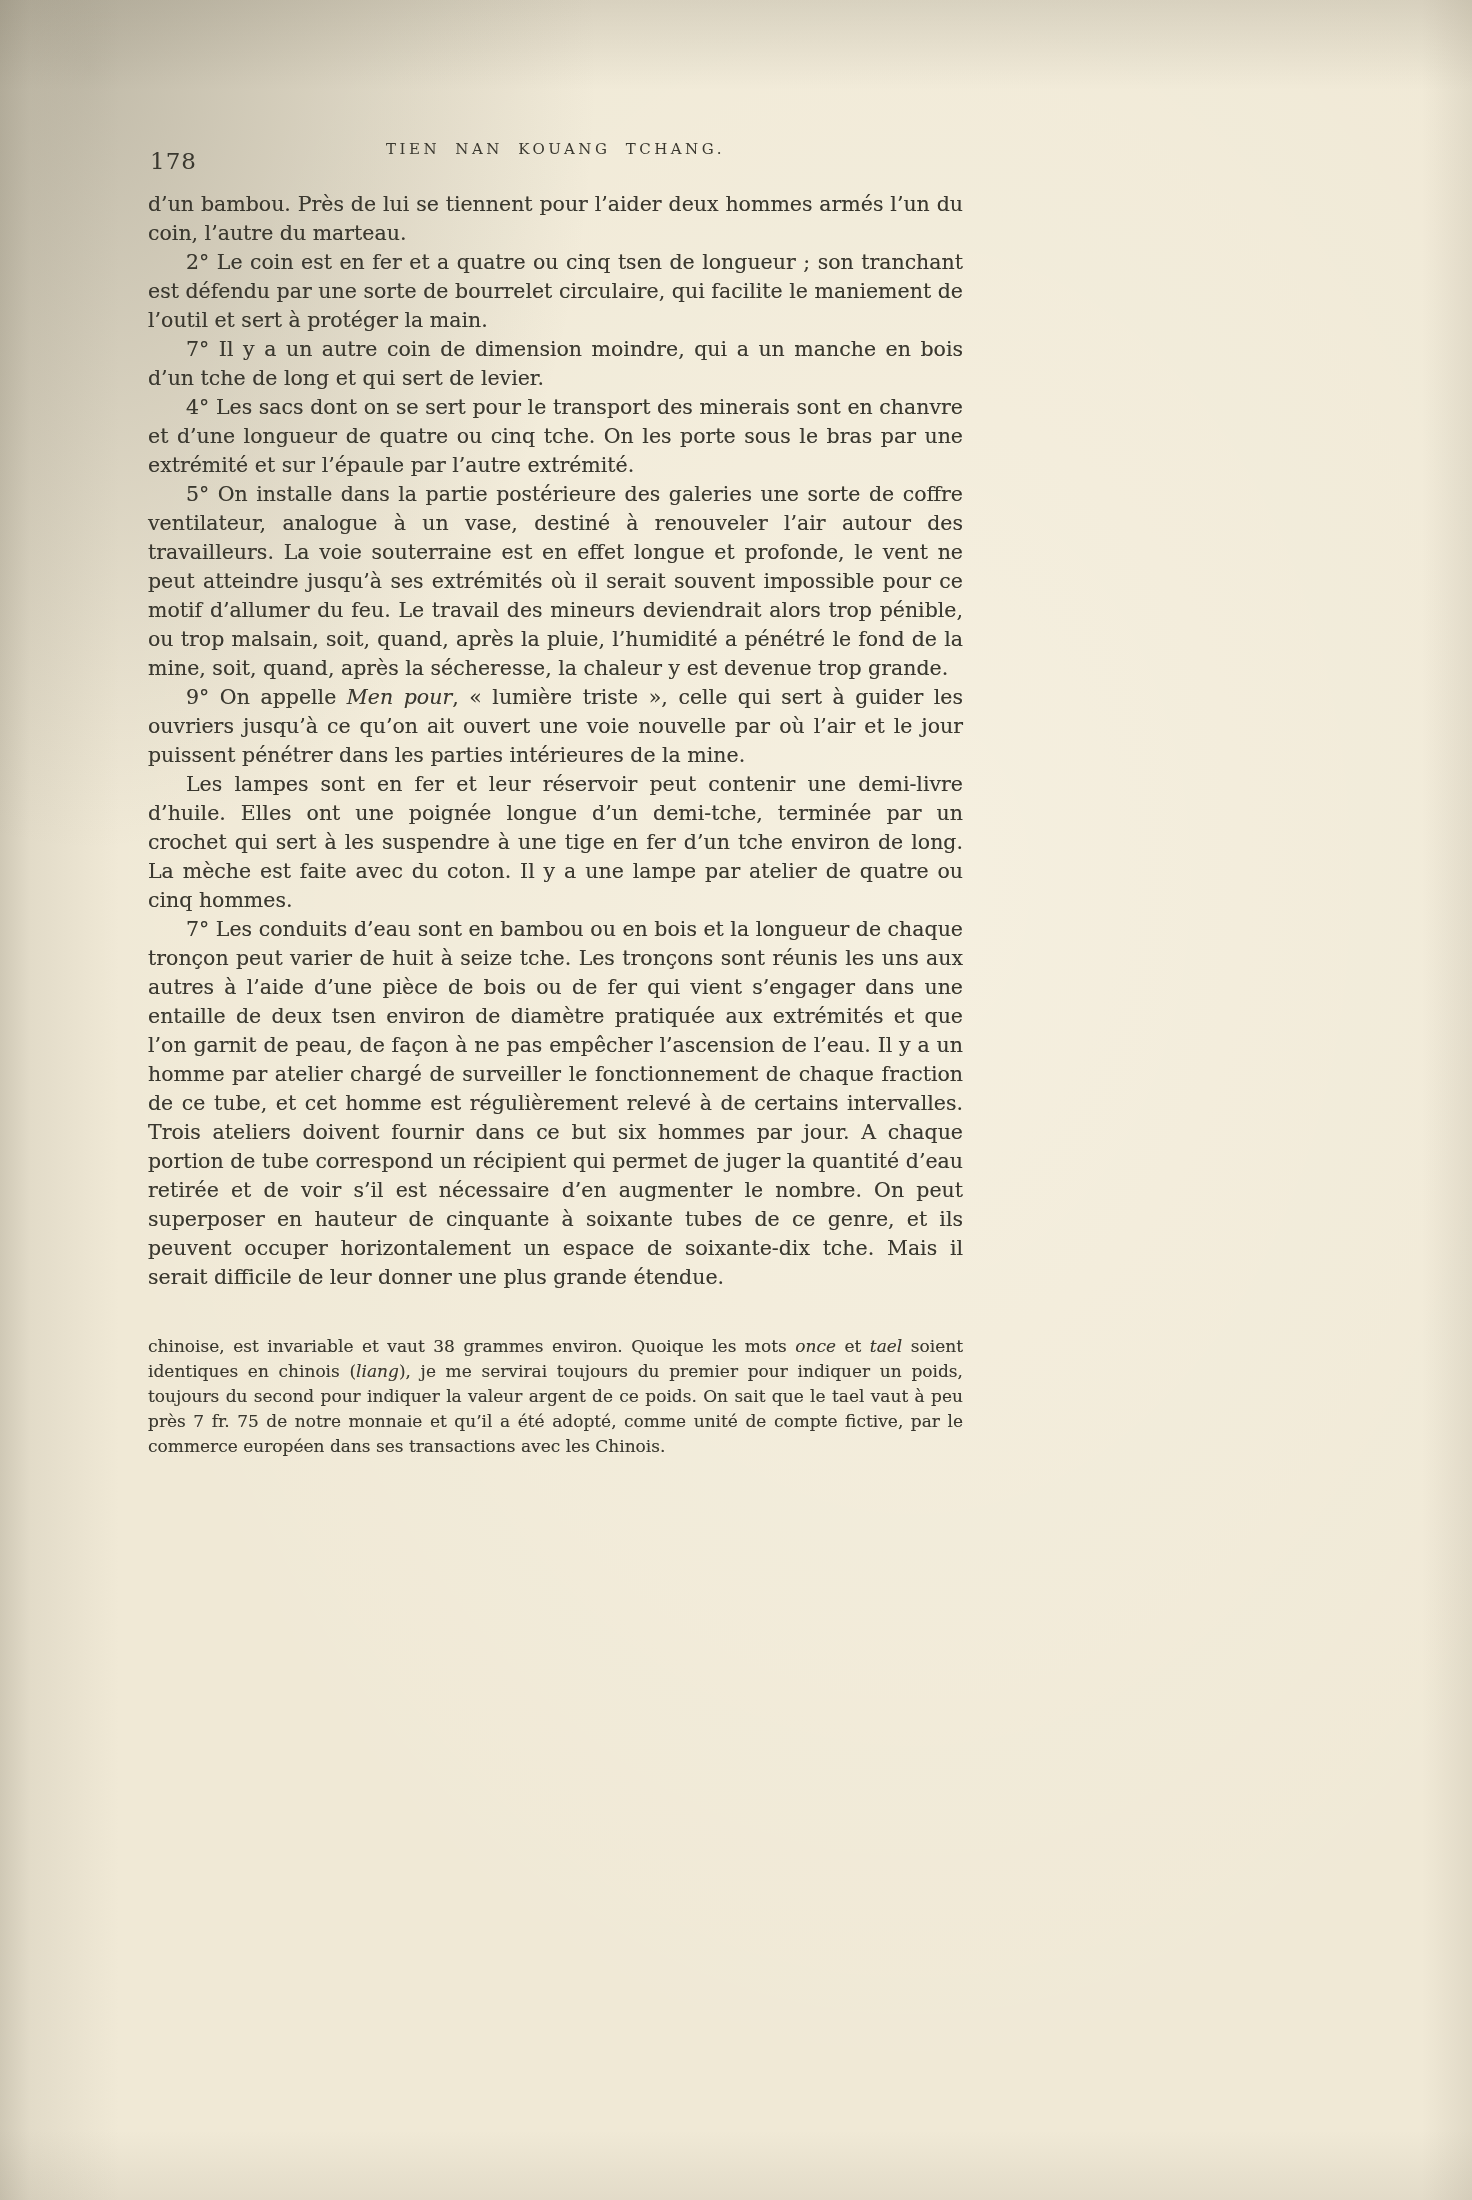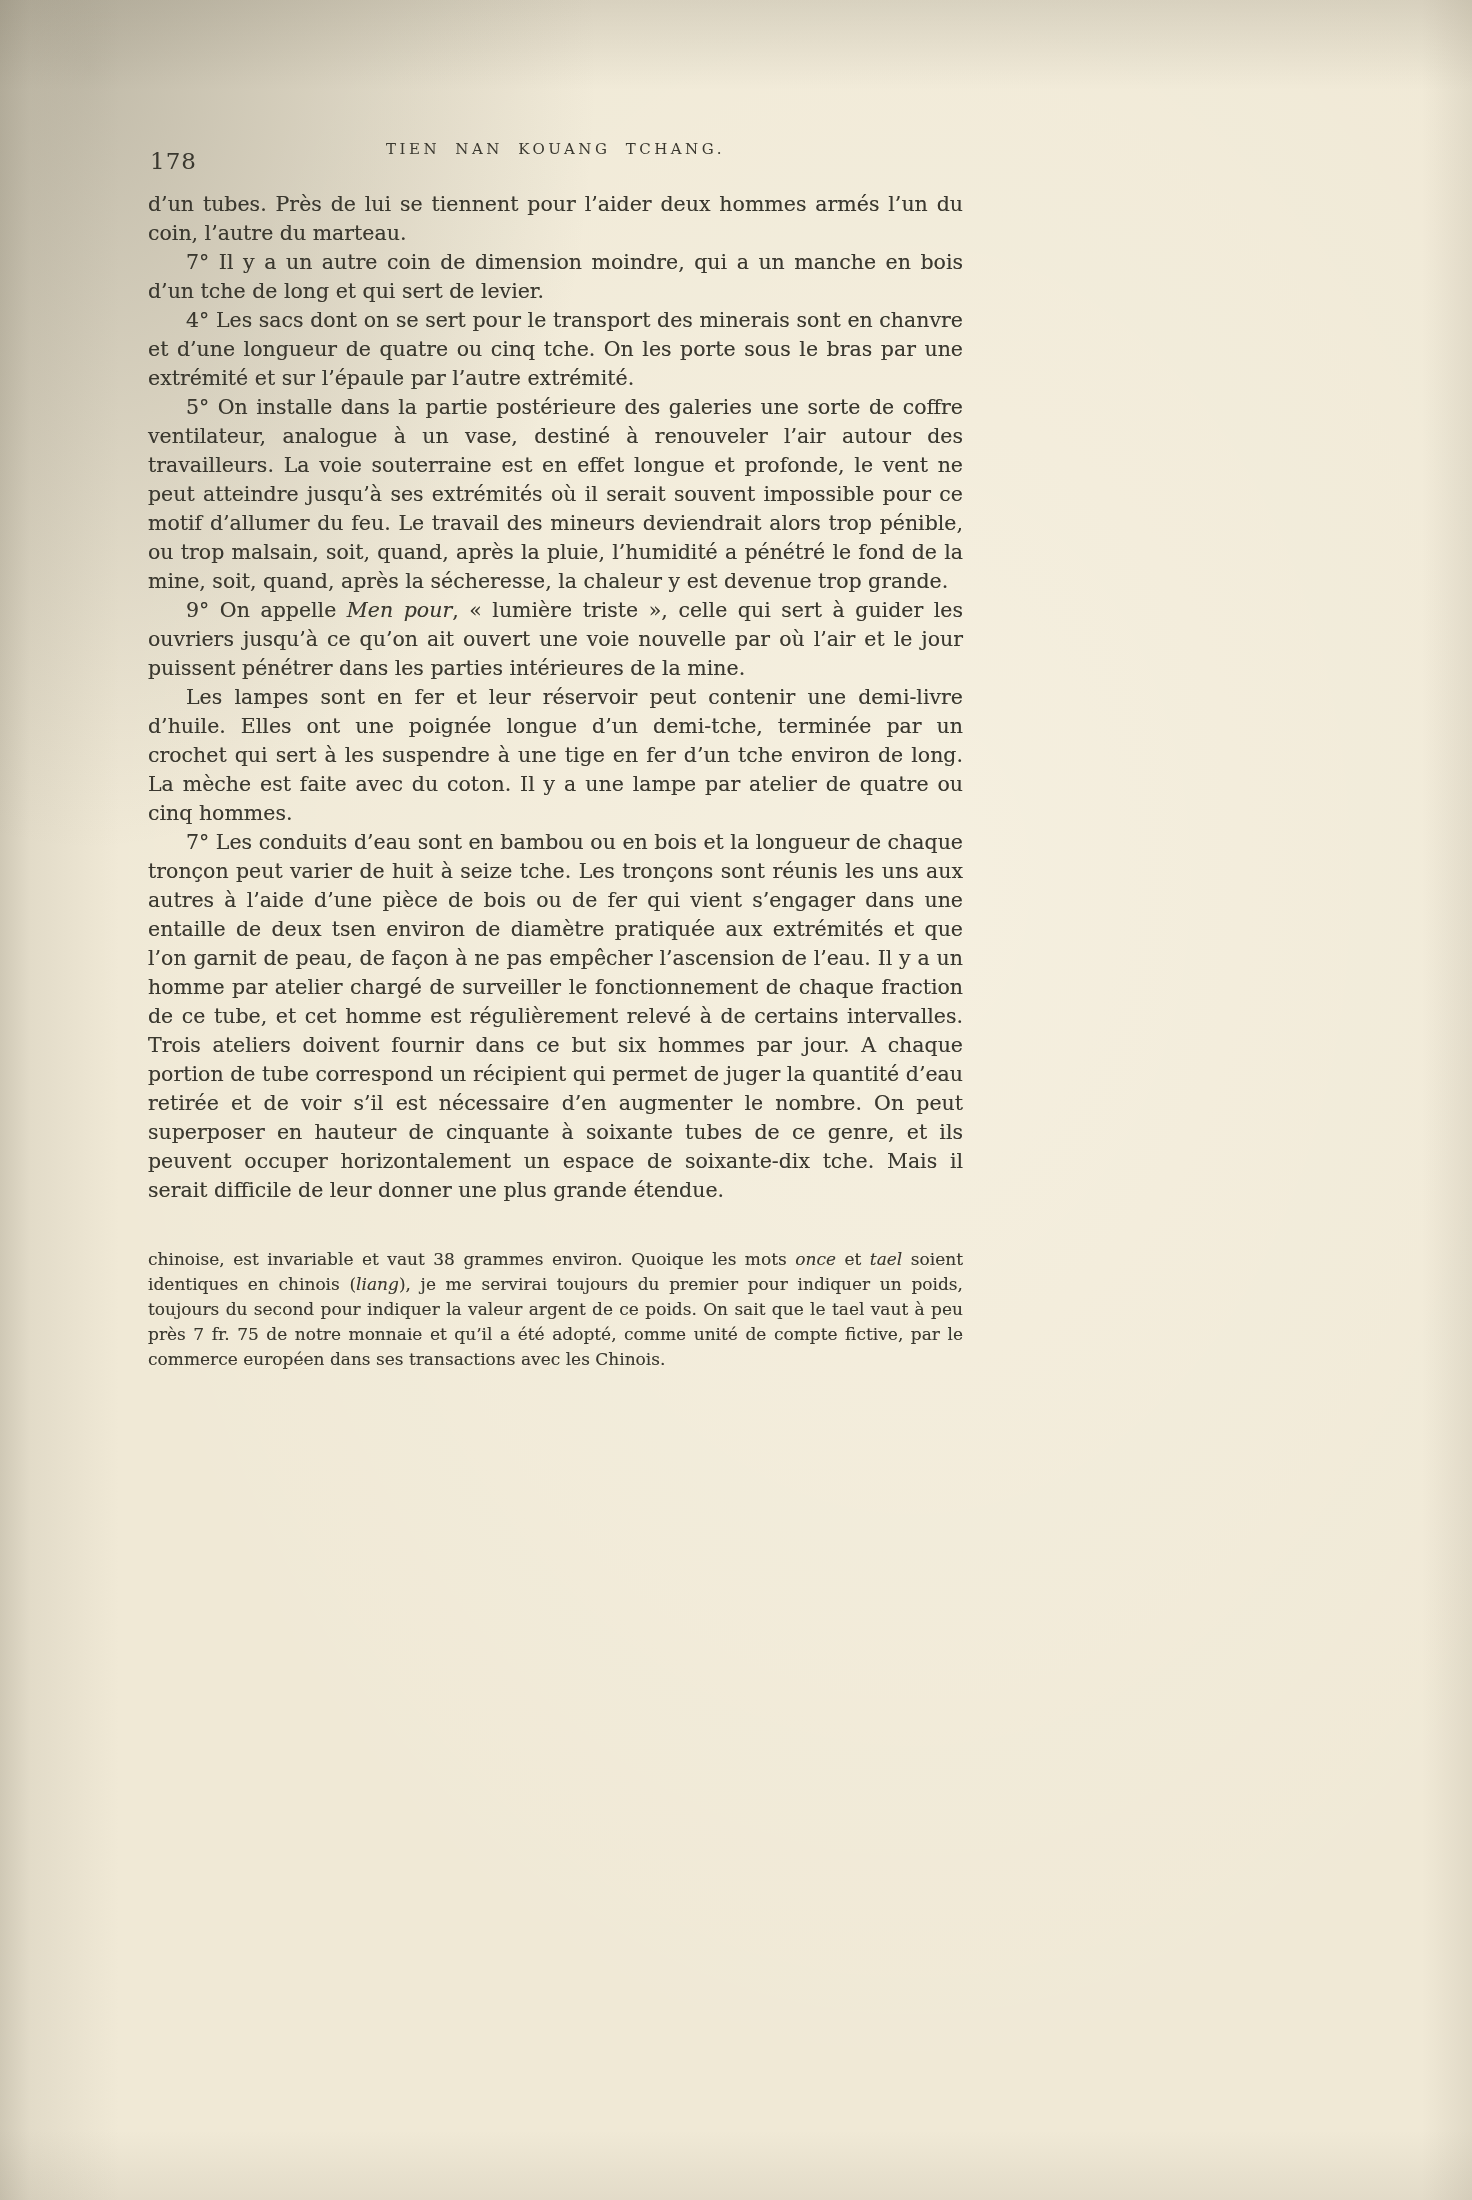--- a/index.html
+++ b/index.html
@@ -77,21 +77,22 @@
 
 <div class="scan">
   <div class="text-block">
 
     <header class="page-header">
       <span class="page-number">178</span>
       <span class="running-title">TIEN NAN KOUANG TCHANG.</span>
     </header>
 
     <main class="body-text">
-        <p class="para"><span>d’un tubes. Près de lui se tiennent pour l’aider deux hommes armés l’un du coin, l’autre du marteau.</span></p>
+        <p class="para"><span>d’un bambou. Près de lui se tiennent pour l’aider deux hommes armés l’un du coin, l’autre du marteau.</span></p>
+        <p class="para indent"><span>2° Le coin est en fer et a quatre ou cinq tsen de longueur ; son tranchant est défendu par une sorte de bourrelet circulaire, qui facilite le maniement de l’outil et sert à protéger la main.</span></p>
         <p class="para indent"><span>7° Il y a un autre coin de dimension moindre, qui a un manche en bois d’un tche de long et qui sert de levier.</span></p>
         <p class="para indent"><span>4° Les sacs dont on se sert pour le transport des minerais sont en chanvre et d’une longueur de quatre ou cinq tche. On les porte sous le bras par une extrémité et sur l’épaule par l’autre extrémité.</span></p>
         <p class="para indent"><span>5° On installe dans la partie postérieure des galeries une sorte de coffre ventilateur, analogue à un vase, destiné à renouveler l’air autour des travailleurs. La voie souterraine est en effet longue et profonde, le vent ne peut atteindre jusqu’à ses extrémités où il serait souvent impossible pour ce motif d’allumer du feu. Le travail des mineurs deviendrait alors trop pénible, ou trop malsain, soit, quand, après la pluie, l’humidité a pénétré le fond de la mine, soit, quand, après la sécheresse, la chaleur y est devenue trop grande.</span></p>
         <p class="para indent"><span>9° On appelle </span><em>Men pour</em><span>, « lumière triste », celle qui sert à guider les ouvriers jusqu’à ce qu’on ait ouvert une voie nouvelle par où l’air et le jour puissent pénétrer dans les parties intérieures de la mine.</span></p>
         <p class="para indent"><span>Les lampes sont en fer et leur réservoir peut contenir une demi-livre d’huile. Elles ont une poignée longue d’un demi-tche, terminée par un crochet qui sert à les suspendre à une tige en fer d’un tche environ de long. La mèche est faite avec du coton. Il y a une lampe par atelier de quatre ou cinq hommes.</span></p>
         <p class="para indent"><span>7° Les conduits d’eau sont en bambou ou en bois et la longueur de chaque tronçon peut varier de huit à seize tche. Les tronçons sont réunis les uns aux autres à l’aide d’une pièce de bois ou de fer qui vient s’engager dans une entaille de deux tsen environ de diamètre pratiquée aux extrémités et que l’on garnit de peau, de façon à ne pas empêcher l’ascension de l’eau. Il y a un homme par atelier chargé de surveiller le fonctionnement de chaque fraction de ce tube, et cet homme est régulièrement relevé à de certains intervalles. Trois ateliers doivent fournir dans ce but six hommes par jour. A chaque portion de tube correspond un récipient qui permet de juger la quantité d’eau retirée et de voir s’il est nécessaire d’en augmenter le nombre. On peut superposer en hauteur de cinquante à soixante tubes de ce genre, et ils peuvent occuper horizontalement un espace de soixante-dix tche. Mais il serait difficile de leur donner une plus grande étendue.</span></p>
       </main>
 
     <footer class="footnote">
       <p><span>chinoise, est invariable et vaut 38 grammes environ. Quoique les mots </span><em>once</em><span> et </span><em>tael</em><span> soient identiques en chinois (</span><em>liang</em><span>), je me servirai toujours du premier pour indiquer un poids, toujours du second pour indiquer la valeur argent de ce poids. On sait que le tael vaut à peu près 7 fr. 75 de notre monnaie et qu’il a été adopté, comme unité de compte fictive, par le commerce européen dans ses transactions avec les Chinois.</span></p>

